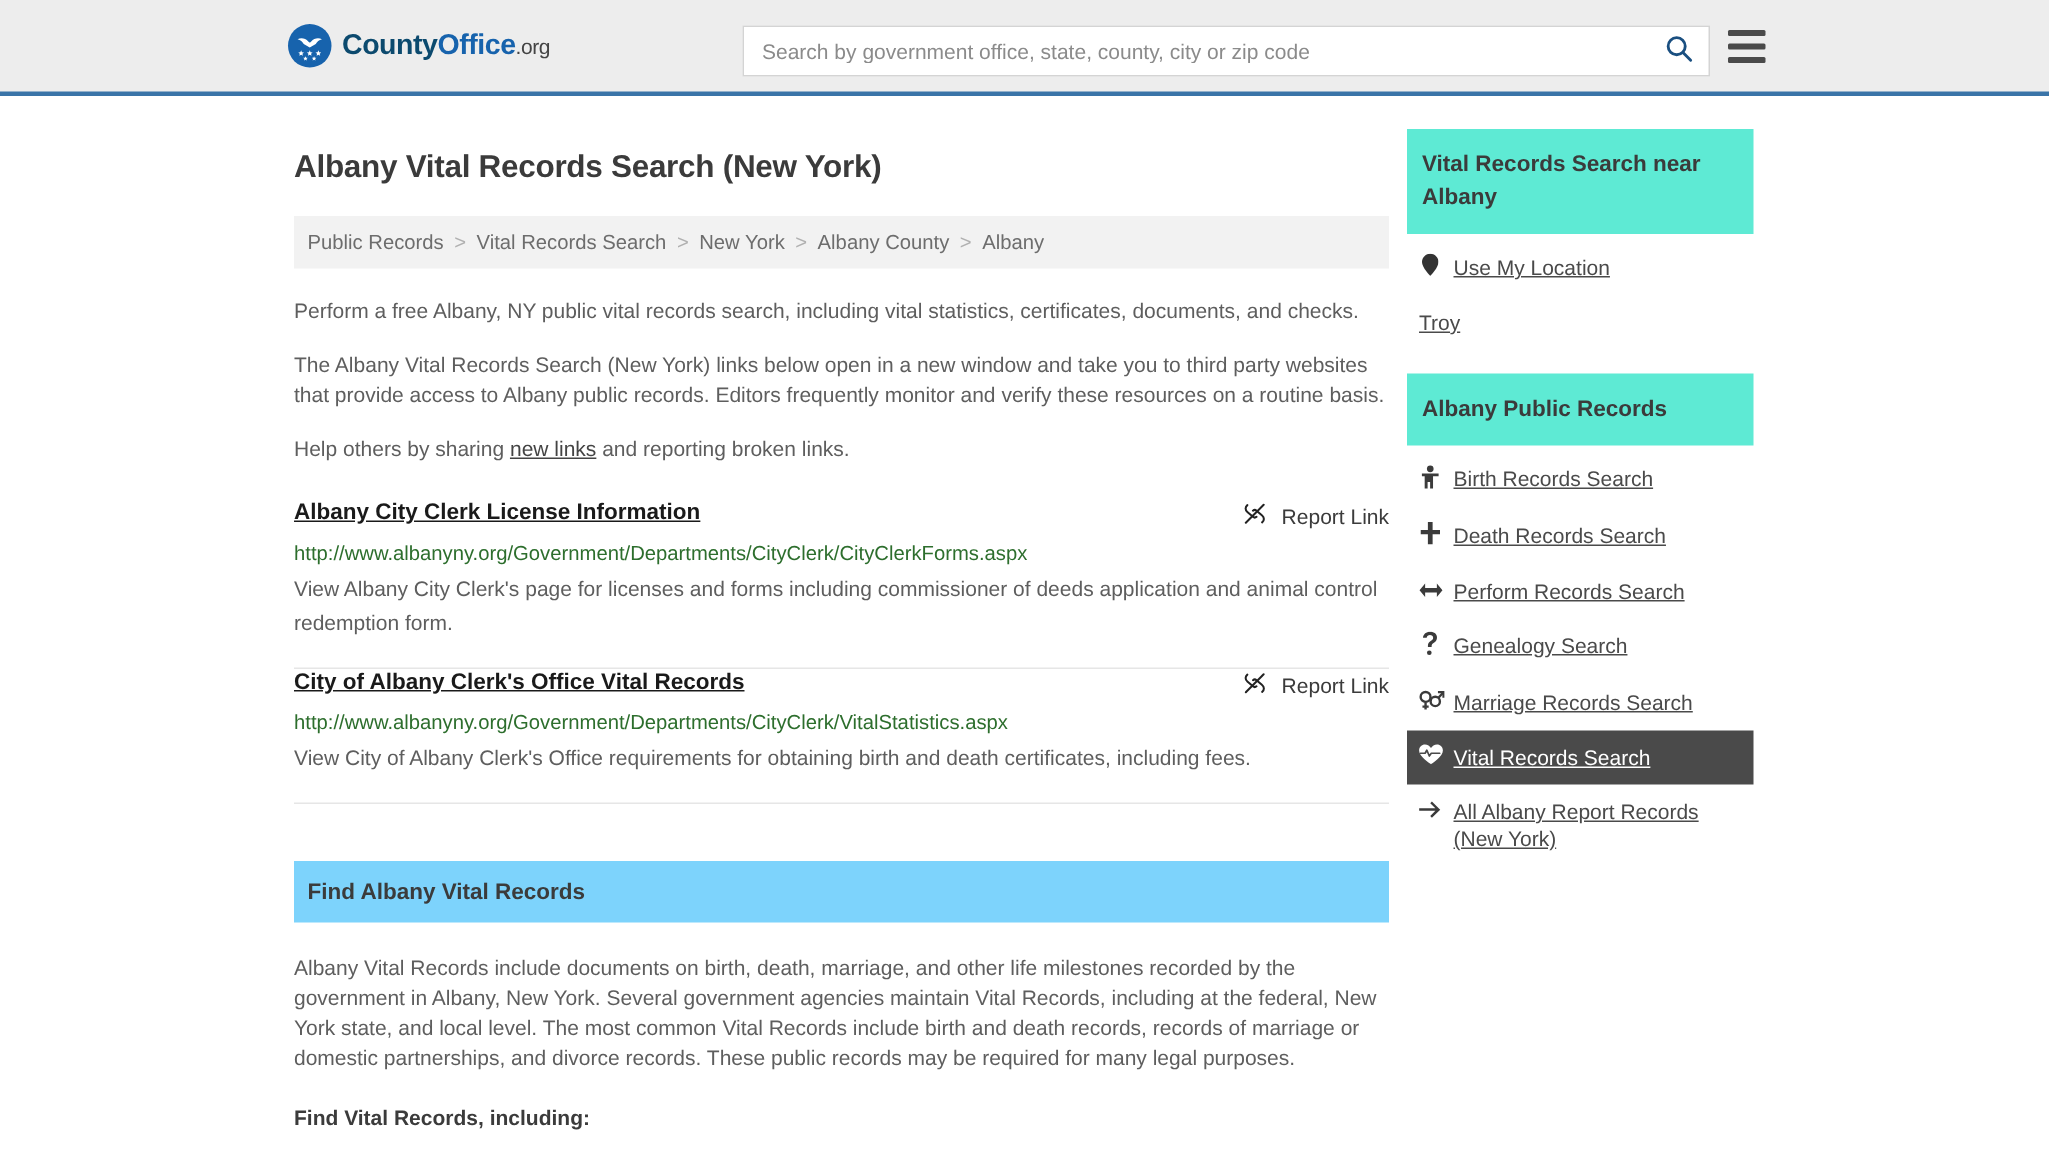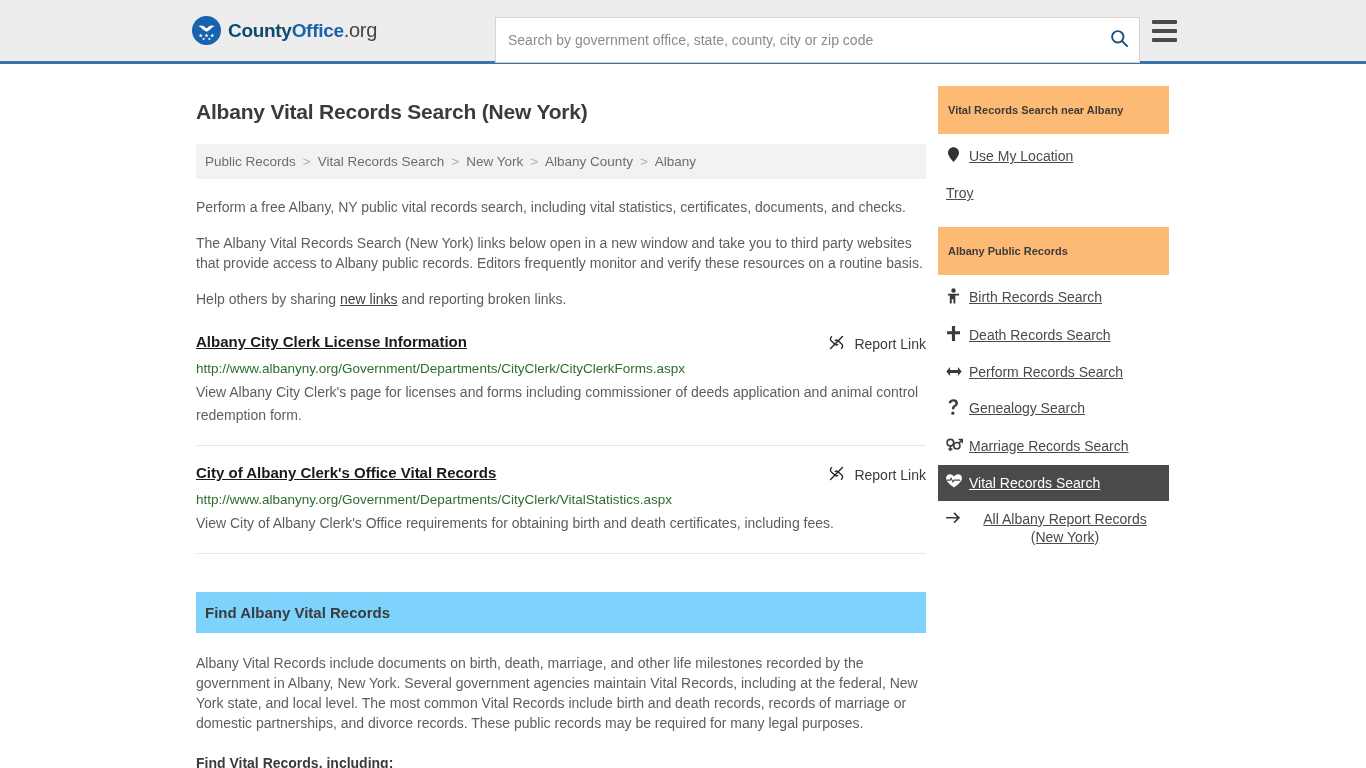--- a/index.html
+++ b/index.html
@@ -21,26 +21,26 @@
   .logo-wrap { display:flex; align-items:center; margin-left:192px; gap:7px; }
   .logo-mark {
     width:29px; height:29px; border-radius:50%;
     background:#1763ad; position:relative; flex:none;
     display:flex; align-items:center; justify-content:center;
   }
   .logo-mark svg { display:block; }
   .logo-text { font-size:19px; letter-spacing:-0.3px; white-space:nowrap; }
   .logo-text .lt-a { color:#0c4a6e; }
   .logo-text .lt-b { color:#1763ad; font-weight:bold; }
-  .logo-text .lt-c { color:#444444; font-size:20px; }
+  .logo-text .lt-c { color:#444444; font-size:14px; }
   .logo-text .lt-a, .logo-text .lt-b { font-weight:bold; }
 
   .search-wrap {
     position:absolute; left:495px; top:17px;
-    width:645px; height:46px;
+    width:645px; height:34px;
     background:#ffffff; border:1px solid #d4d4d4;
     display:flex; align-items:center;
   }
   .search-input {
     flex:1; height:100%; border:none; outline:none;
     background:transparent; padding:0 12px;
     font-family:"Liberation Sans", sans-serif;
     font-size:14px; color:#555;
   }
   .search-input::placeholder { color:#8b8b8b; }
@@ -71,21 +71,21 @@
   }
   .breadcrumb a { color:#6d6d6d; text-decoration:none; }
   .breadcrumb .sep { color:#b0b0b0; margin:0 7px; }
 
   .intro p { margin:16px 0 0 0; line-height:20px; font-size:14px; color:#5e5e5e; }
   .intro p:first-child { margin-top:18px; }
   .intro a { color:#444; text-decoration:underline; }
 
   
   .results { margin-top:24px; }
-  .result { padding:0 0 18px 0; border-bottom:1px solid #e6e6e6; margin-bottom:18px; }
+  .result { padding:0 0 18px 0; border-bottom:1px solid #e6e6e6; }
   .result:last-child { border-bottom:1px solid #e6e6e6; }
   .result-head { display:flex; align-items:flex-start; justify-content:space-between; }
   .result-title {
     font-size:15px; font-weight:bold; color:#1a1a1a;
     text-decoration:underline; cursor:pointer;
   }
   .report-link {
     display:flex; align-items:center; gap:9px;
     color:#3b3b3b; font-size:14px; cursor:pointer; white-space:nowrap;
     padding-top:1px;
@@ -98,24 +98,24 @@
   .find-head {
     background:#7dd3fc; padding:12px 9px;
     font-size:15px; font-weight:bold; color:#3b3b3b;
   }
   .find-body p { margin:20px 0 0 0; line-height:20px; font-size:14px; color:#5e5e5e; }
   .find-sub { margin-top:22px; font-size:14px; font-weight:bold; color:#3b3b3b; }
 
   
   .side-box { margin-bottom:16px; }
   .side-head {
-    background:#fdba74; padding:13px 10px;
-    font-size:11px; font-weight:bold; color:#3b3b3b; line-height:22px;
-  }
-  .side-list { padding:4px 0 0 0;text-align:center; }
+    background:#5eead4; padding:13px 10px;
+    font-size:15px; font-weight:bold; color:#3b3b3b; line-height:22px;
+  }
+  .side-list { padding:4px 0 0 0; }
   .side-item {
     display:flex; align-items:flex-start; gap:9px;
     padding:9px 8px; font-size:14px;
   }
   .side-item .ico {
     width:14px; flex:none; text-align:center;
     color:#3b3b3b; font-size:14px; line-height:18px;
   }
   .side-item a { color:#4a4a4a; text-decoration:underline; line-height:18px; }
   .side-item.active { background:#4a4a4a; }

